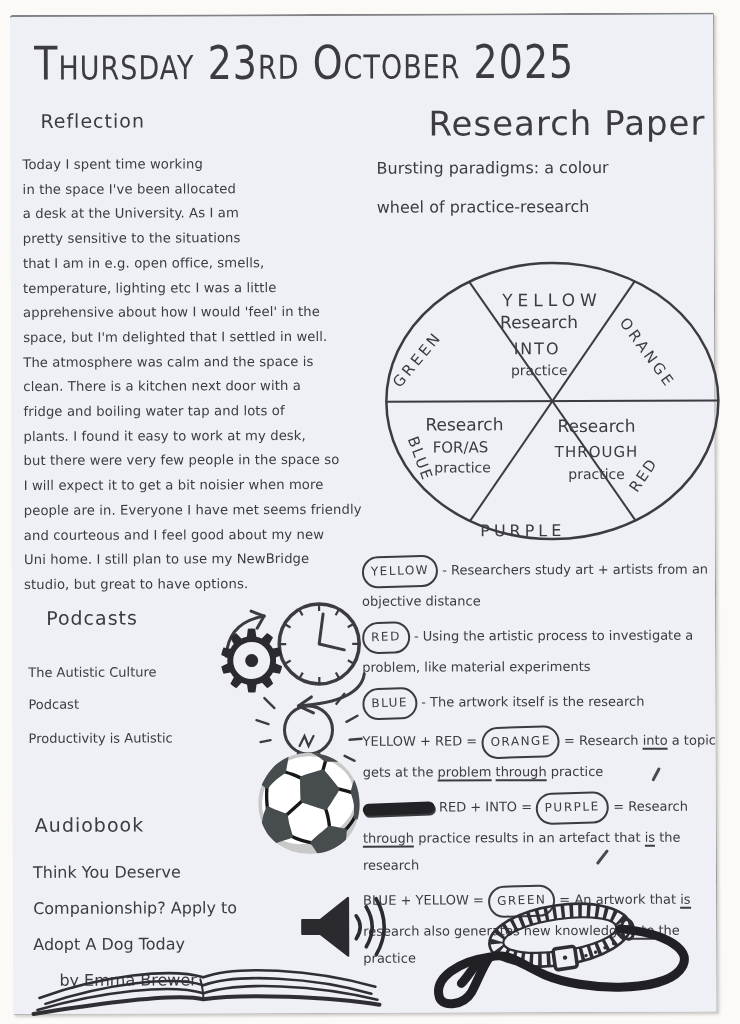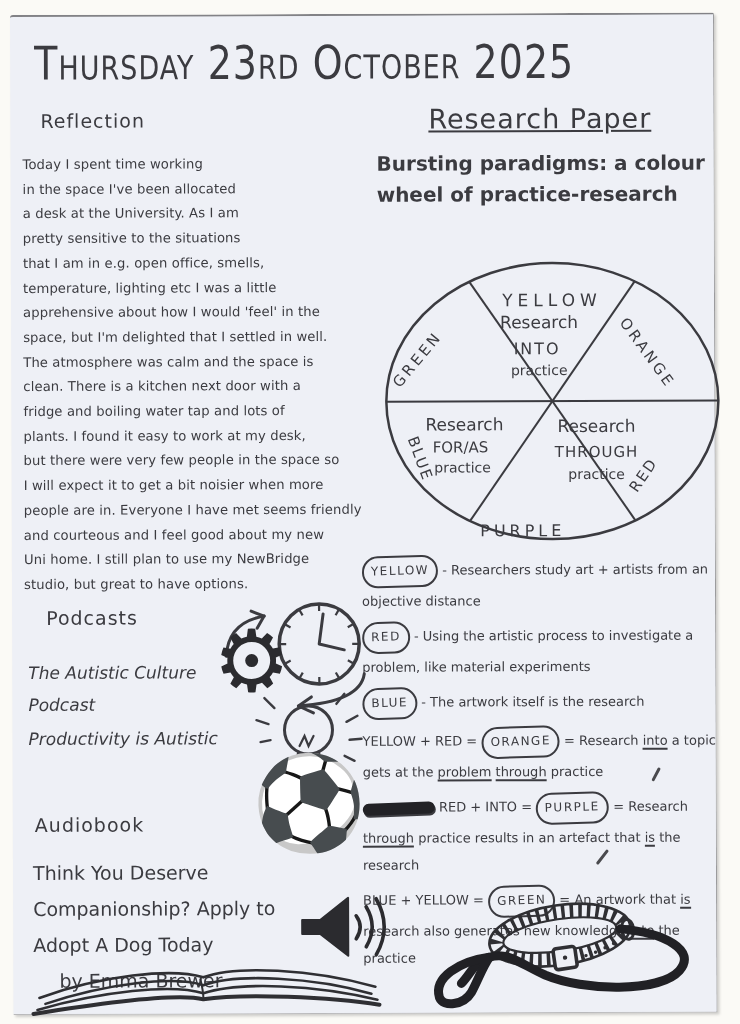--- a/index.html
+++ b/index.html
@@ -20,26 +20,26 @@
     box-shadow:2px 2px 3px rgba(0,0,0,0.18);
     border-radius:3px 2px 0 0;
     transform:rotate(-0.2deg);
     transform-origin:top left;
   }
   .h1{
     font-size:38px;letter-spacing:1px;font-variant:small-caps;
     transform:scaleY(1.22);transform-origin:top left;white-space:nowrap;
   }
   .h2{font-size:19px;letter-spacing:1px;}
-  .h2.small{font-size:27px;text-decoration:underline;}
+  .h2.small{font-size:34px;}
   .pre{white-space:pre-line;}
   .reflection-body{font-size:13.2px;line-height:24.7px;width:388px;letter-spacing:0.1px;}
-  .paper-info{font-size:20px;line-height:31px;font-weight:bold;}
-  .podcast-item{font-size:17px;line-height:32px;white-space:pre-line;margin-bottom:2px;font-style:italic;}
-  .audiobook-body{font-size:19px;line-height:36px;}
+  .paper-info{font-size:16px;line-height:39px;}
+  .podcast-item{font-size:13px;line-height:32px;white-space:pre-line;margin-bottom:2px;}
+  .audiobook-body{font-size:16px;line-height:36px;}
   .notes{width:358px;font-size:13px;line-height:27px;}
   .note-line{margin-bottom:7px;}
   .pill{
     display:inline-block;border:2px solid #3b3b40;border-radius:16px;
     padding:0 7px 1px;font-size:12px;letter-spacing:1.5px;transform:rotate(-1.5deg);
   }
   .u{border-bottom:2px solid #3b3b40;padding-bottom:0px;}
   .scribble{
     display:inline-block;width:72px;height:12px;background:#222226;
     border-radius:6px;transform:rotate(-2deg);vertical-align:middle;

